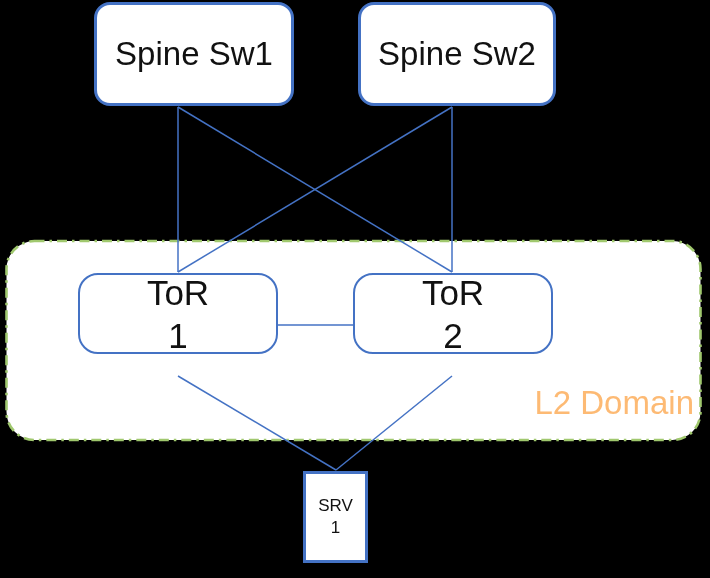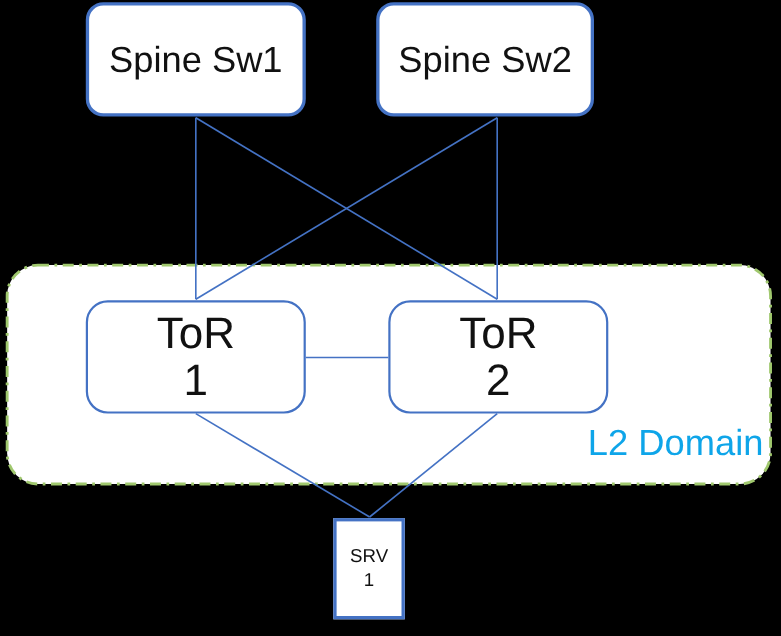--- a/index.html
+++ b/index.html
@@ -36,47 +36,47 @@
     color: #111111;
   }
   .spine {
     width: 200px;
     height: 104px;
     border-radius: 16px;
     font-size: 33px;
     line-height: 1.1;
   }
   #spine1 { left: 78px;  top: 2px; }
-  #spine2 { left: 342px; top: 2px; width: 198px; }
+  #spine2 { left: 358px; top: 2px; width: 198px; }
   .tor {
     width: 200px;
-    height: 103px;
+    height: 81px;
     border-radius: 20px;
     border-width: 2.5px;
-    font-size: 40px;
+    font-size: 35px;
     line-height: 43px;
   }
   #tor1 { left: 78px;  top: 273px; }
   #tor2 { left: 353px; top: 273px; }
   .srv {
     left: 303px;
     top: 471px;
     width: 65px;
     height: 92px;
     border-radius: 0;
     font-size: 17px;
     line-height: 22px;
   }
   .l2-label {
     position: absolute;
     right: 16px;
     top: 384px;
     font-size: 33px;
     line-height: 38px;
-    color: #0ea5e9;
+    color: #fdba74;
     white-space: nowrap;
   }
 </style>
 </head>
 <body>
 
 <div class="stage" style="background: rgb(0, 0, 0);">
 
   <svg class="layer" id="edge-layer" viewBox="0 0 710 578" xmlns="http://www.w3.org/2000/svg">
     <rect id="l2-rect" x="6.5" y="241" width="694" height="199" rx="28" ry="28" fill="#FFFFFF" stroke-width="2.6" stroke-dasharray="10 5 2.5 5" stroke="#A0C86E"></rect>
@@ -84,21 +84,21 @@
         <line x1="178" y1="107" x2="178" y2="272" stroke="#4472C4" stroke-width="1.5"></line>
         <line x1="178" y1="107" x2="452" y2="272" stroke="#4472C4" stroke-width="1.5"></line>
         <line x1="452" y1="107" x2="178" y2="272" stroke="#4472C4" stroke-width="1.5"></line>
         <line x1="452" y1="107" x2="452" y2="272" stroke="#4472C4" stroke-width="1.5"></line>
         <line x1="278" y1="325" x2="353" y2="325" stroke="#4472C4" stroke-width="1.5"></line>
         <line x1="178" y1="376" x2="336" y2="470" stroke="#4472C4" stroke-width="1.5"></line>
         <line x1="452" y1="376" x2="336" y2="470" stroke="#4472C4" stroke-width="1.5"></line>
       </g>
   </svg>
 
-  <div class="node spine" id="spine1" style="border-color: rgb(68, 114, 196); background: rgb(255, 255, 255);">
+  <div class="node spine" id="spine1" style="border-color: rgb(68, 114, 196); background: rgb(255, 255, 255); margin-left: 16px;">
     <span>Spine Sw1</span>
   </div>
 
   <div class="node spine" id="spine2" style="border-color: rgb(68, 114, 196); background: rgb(255, 255, 255);">
     <span>Spine Sw2</span>
   </div>
 
   <div class="node tor" id="tor1" style="border-color: rgb(68, 114, 196); background: rgb(255, 255, 255);">
     <span>ToR</span>
     <span>1</span>

